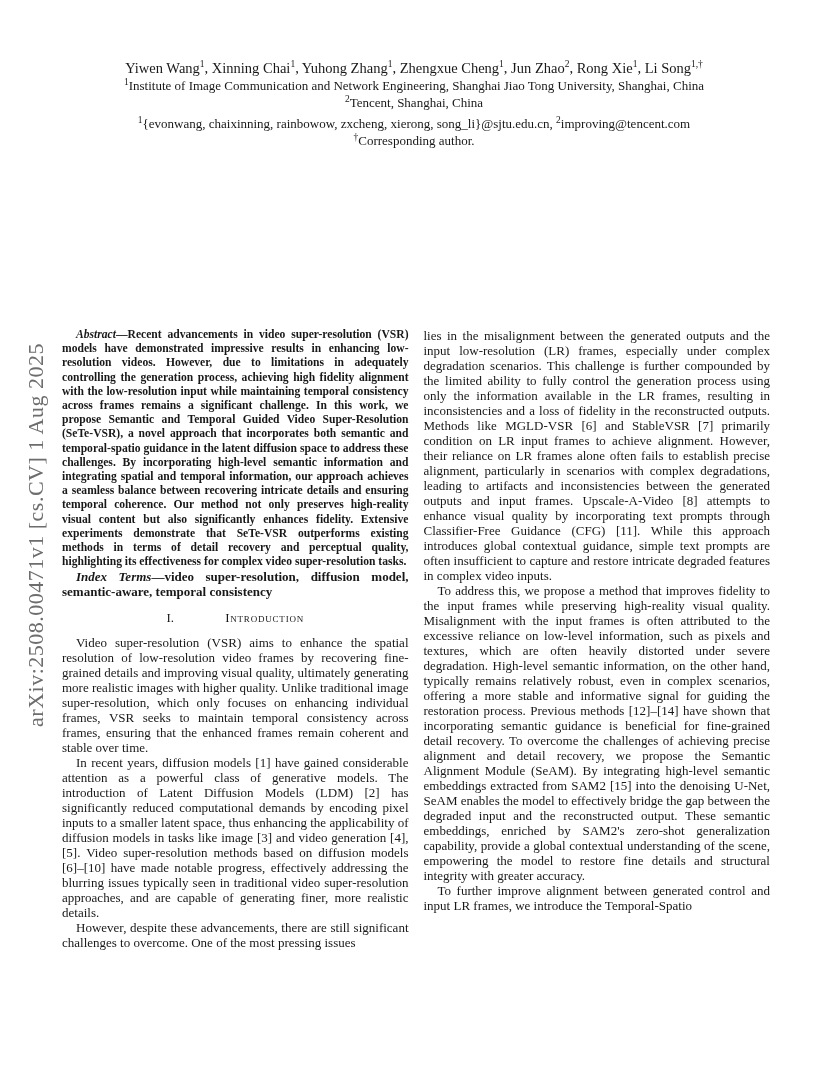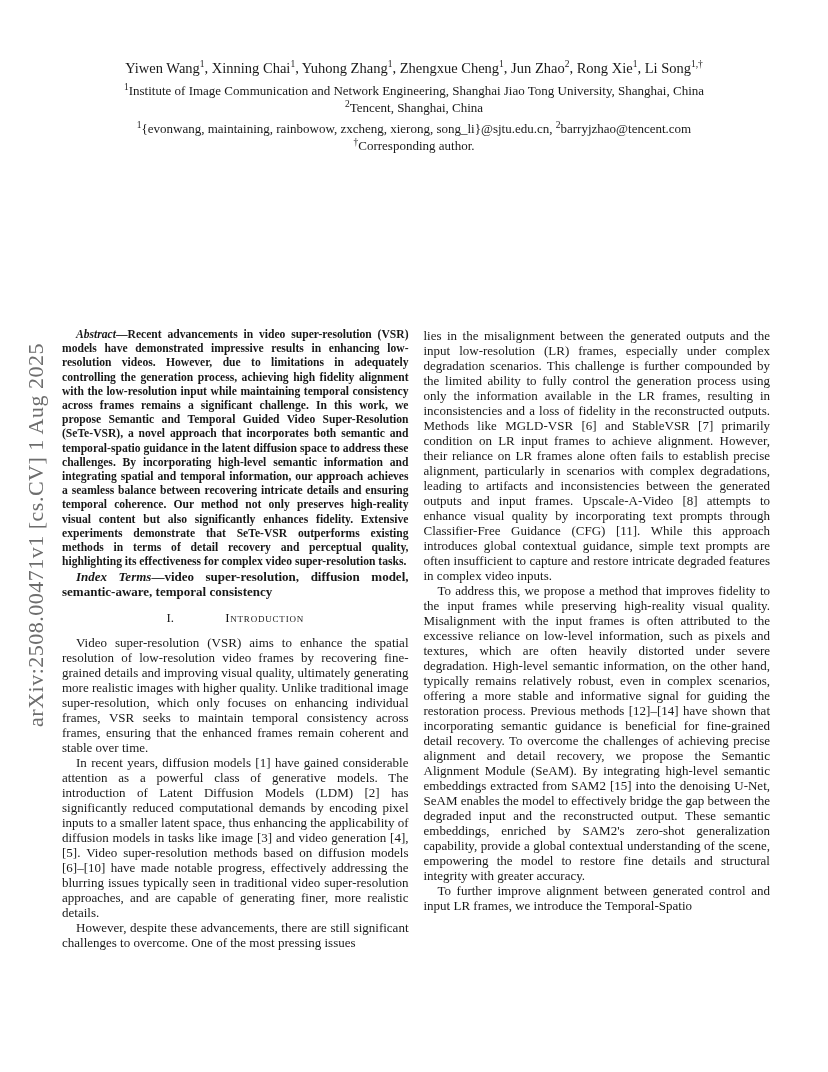--- a/index.html
+++ b/index.html
@@ -28,21 +28,21 @@
   }
 
   header { padding-top: 60px; text-align: center; }
   .paper-title {
     font-size: 27px;
     font-weight: normal;
     line-height: 39px;
     max-width: 600px;
     margin: 0 auto 26px auto;
   }
-  .authors { font-size: 14.5px; margin-bottom: 5px; }
+  .authors { font-size: 14.5px; }
   .authors sup, .affil sup, .emails sup, .corresponding sup {
     font-size: 9.5px; line-height: 0;
   }
   .affil { font-size: 13px; line-height: 17px; }
   .emails { font-size: 13px; line-height: 17px; margin-top: 4px; }
   .corresponding { font-size: 13px; line-height: 17px; }
 
   .columns {
     position: absolute;
     top: 328px;
@@ -96,21 +96,21 @@
 
   <header>
 
     <div class="authors">
       <span><span>Yiwen Wang</span><sup>1</sup><span>, </span></span><span><span>Xinning Chai</span><sup>1</sup><span>, </span></span><span><span>Yuhong Zhang</span><sup>1</sup><span>, </span></span><span><span>Zhengxue Cheng</span><sup>1</sup><span>, </span></span><span><span>Jun Zhao</span><sup>2</sup><span>, </span></span><span><span>Rong Xie</span><sup>1</sup><span>, </span></span><span><span>Li Song</span><sup>1,†</sup><span></span></span>
     </div>
 
     <div class="affil"><sup>1</sup><span>Institute of Image Communication and Network Engineering, Shanghai Jiao Tong University, Shanghai, China</span></div>
     <div class="affil"><sup>2</sup><span>Tencent, Shanghai, China</span></div>
 
-    <div class="emails"><sup>1</sup><span>{evonwang, maintaining, rainbowow, zxcheng, xierong, song_li}@sjtu.edu.cn, </span><sup>2</sup><span>barryjzhao@tencent.com</span></div>
+    <div class="emails"><sup>1</sup><span>{evonwang, chaixinning, rainbowow, zxcheng, xierong, song_li}@sjtu.edu.cn, </span><sup>2</sup><span>improving@tencent.com</span></div>
 
     <div class="corresponding"><sup>†</sup><span>Corresponding author.</span></div>
   </header>
 
   <main class="columns">
     <div class="col left">
       <p class="abstract"><span class="abs-label">Abstract</span><span>—Recent advancements in video super-resolution (VSR) models have demonstrated impressive results in enhancing low-resolution videos. However, due to limitations in adequately controlling the generation process, achieving high fidelity alignment with the low-resolution input while maintaining temporal consistency across frames remains a significant challenge. In this work, we propose Semantic and Temporal Guided Video Super-Resolution (SeTe-VSR), a novel approach that incorporates both semantic and temporal-spatio guidance in the latent diffusion space to address these challenges. By incorporating high-level semantic information and integrating spatial and temporal information, our approach achieves a seamless balance between recovering intricate details and ensuring temporal coherence. Our method not only preserves high-reality visual content but also significantly enhances fidelity. Extensive experiments demonstrate that SeTe-VSR outperforms existing methods in terms of detail recovery and perceptual quality, highlighting its effectiveness for complex video super-resolution tasks.</span></p>
       <p class="index-terms"><span class="idx-label">Index Terms</span><span>—video super-resolution, diffusion model, semantic-aware, temporal consistency</span></p>
       <h2 class="section-heading"><span>I. </span><span class="sc">Introduction</span></h2>
       <p class="para">Video super-resolution (VSR) aims to enhance the spatial resolution of low-resolution video frames by recovering fine-grained details and improving visual quality, ultimately generating more realistic images with higher quality. Unlike traditional image super-resolution, which only focuses on enhancing individual frames, VSR seeks to maintain temporal consistency across frames, ensuring that the enhanced frames remain coherent and stable over time.</p>

